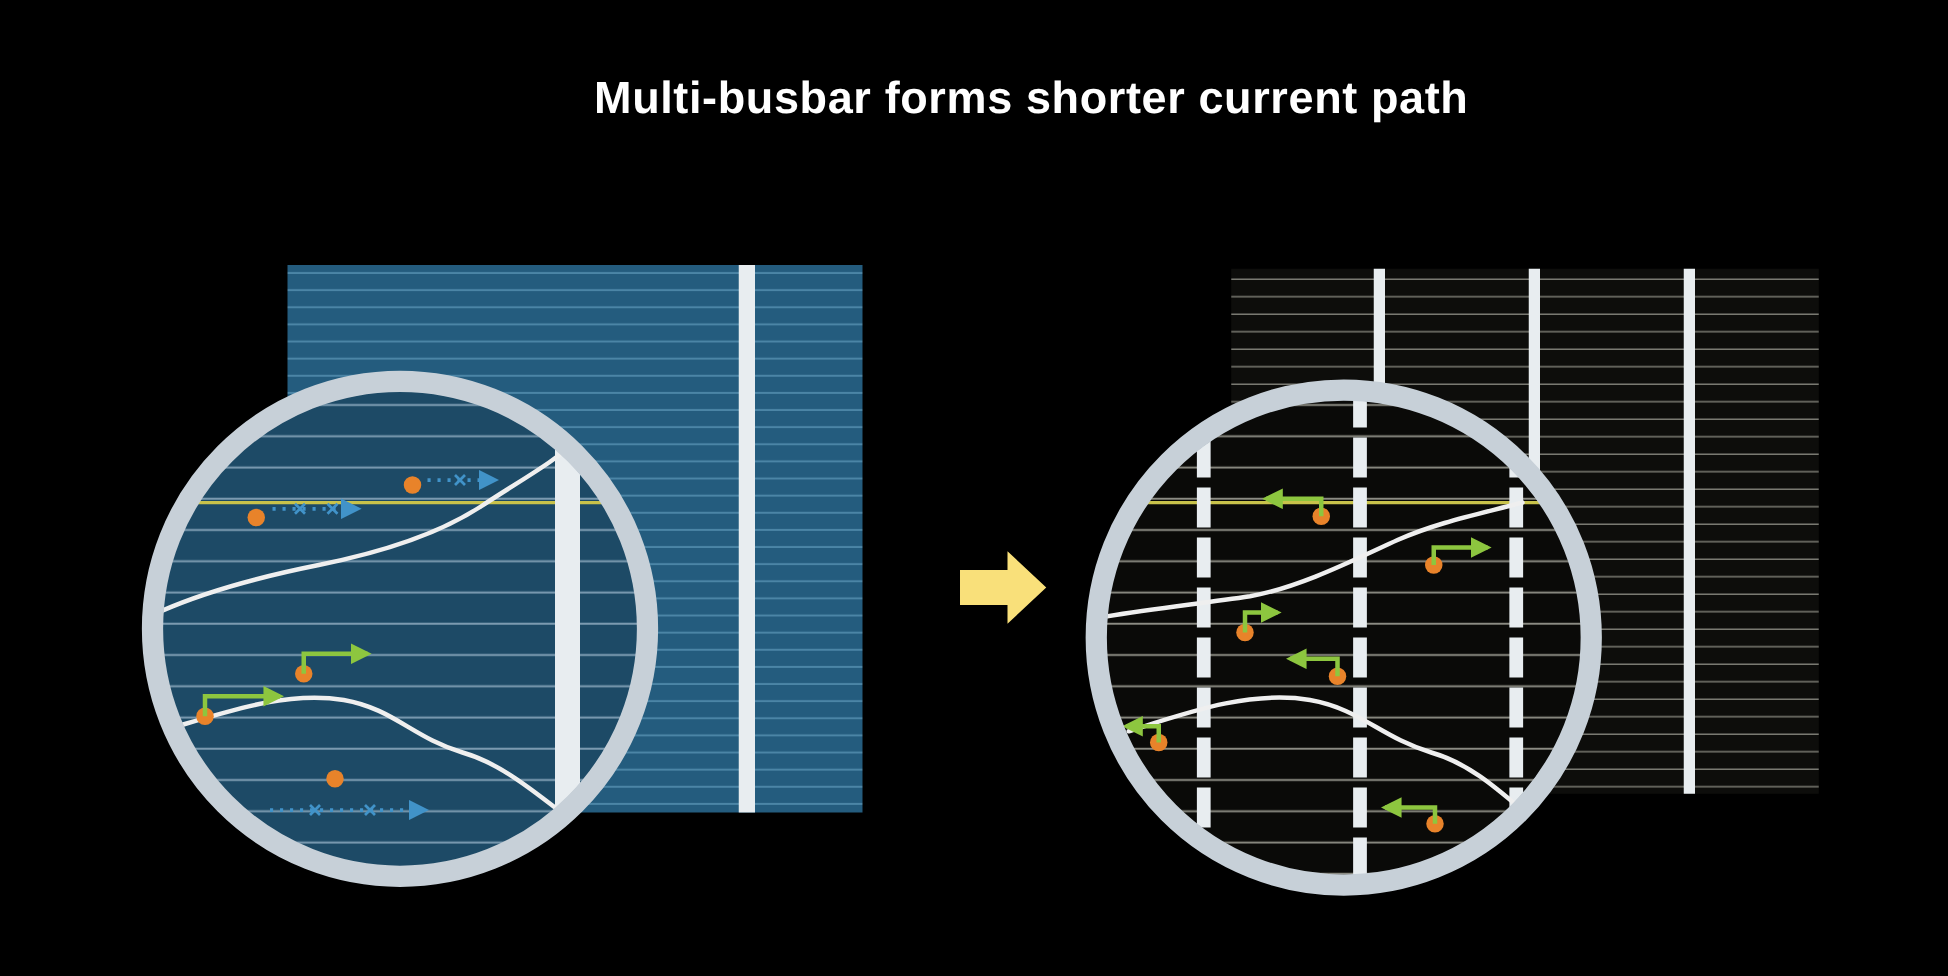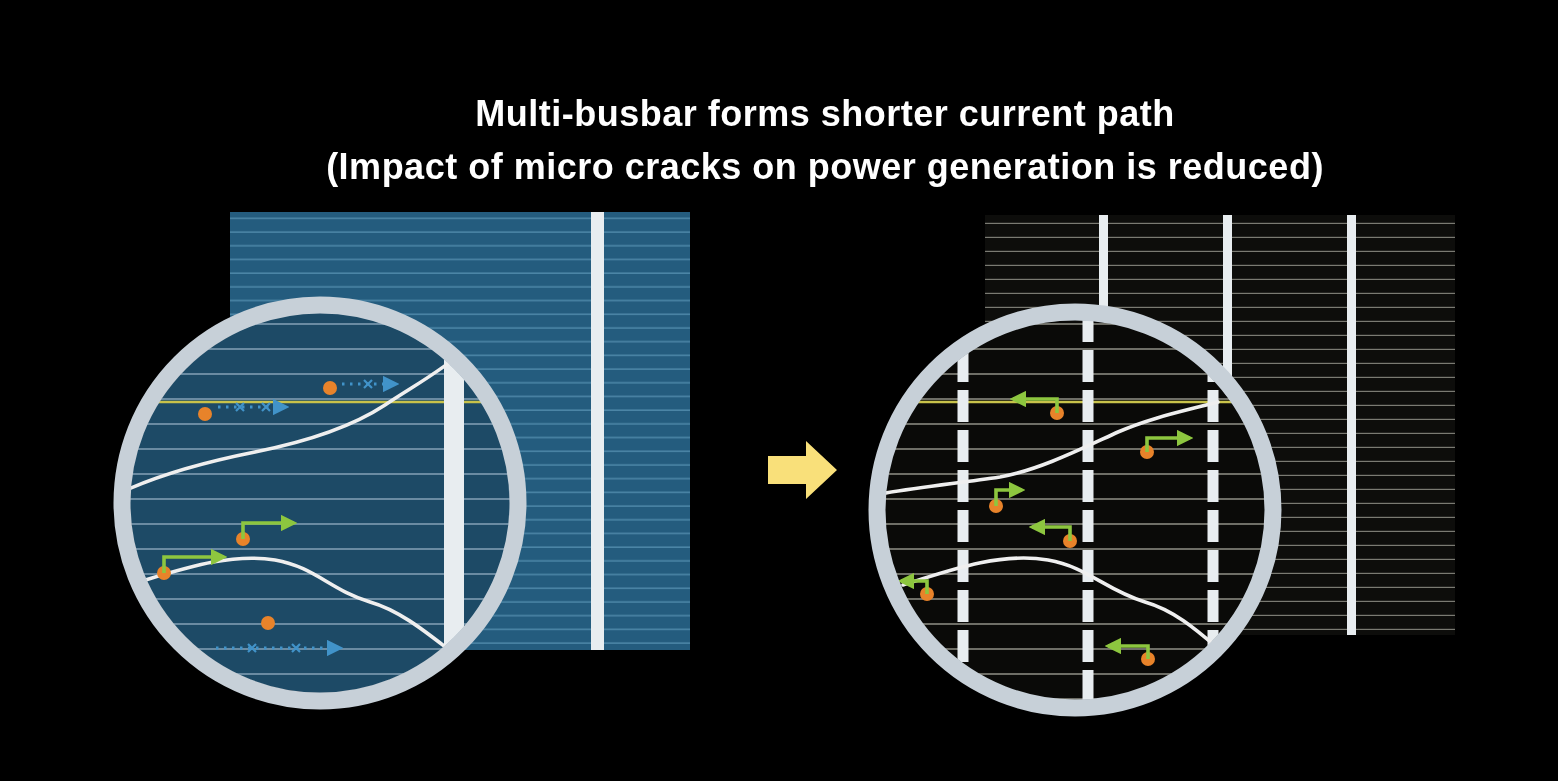--- a/index.html
+++ b/index.html
@@ -12,32 +12,30 @@
   .stage { position: relative; width: 1558px; height: 781px; background: #000000; }
   .title {
     position: absolute;
     top: 52px; left: 92px; right: 0;
     text-align: center;
     color: #ffffff;
     font-weight: 700;
     font-size: 36px;
     line-height: 1.47;
     letter-spacing: 0.5px;
-    margin-top: 36px;
   }
   svg.diagram { position: absolute; top: 0; left: 0; }
 </style>
 </head>
 <body>
 
 <div class="stage">
 
   <div class="title">
     <div>Multi-busbar forms shorter current path</div>
-    <div>(Impact of micro cracks on power generation is reduced)</div>
   </div>
 
   <svg class="diagram" width="1558" height="781" viewBox="0 0 1558 781">
     <defs>
       <clipPath id="clipL">
           <circle cx="320" cy="503" r="190"></circle>
         </clipPath>
       <clipPath id="clipR">
           <circle cx="1075" cy="510" r="190"></circle>
         </clipPath>

